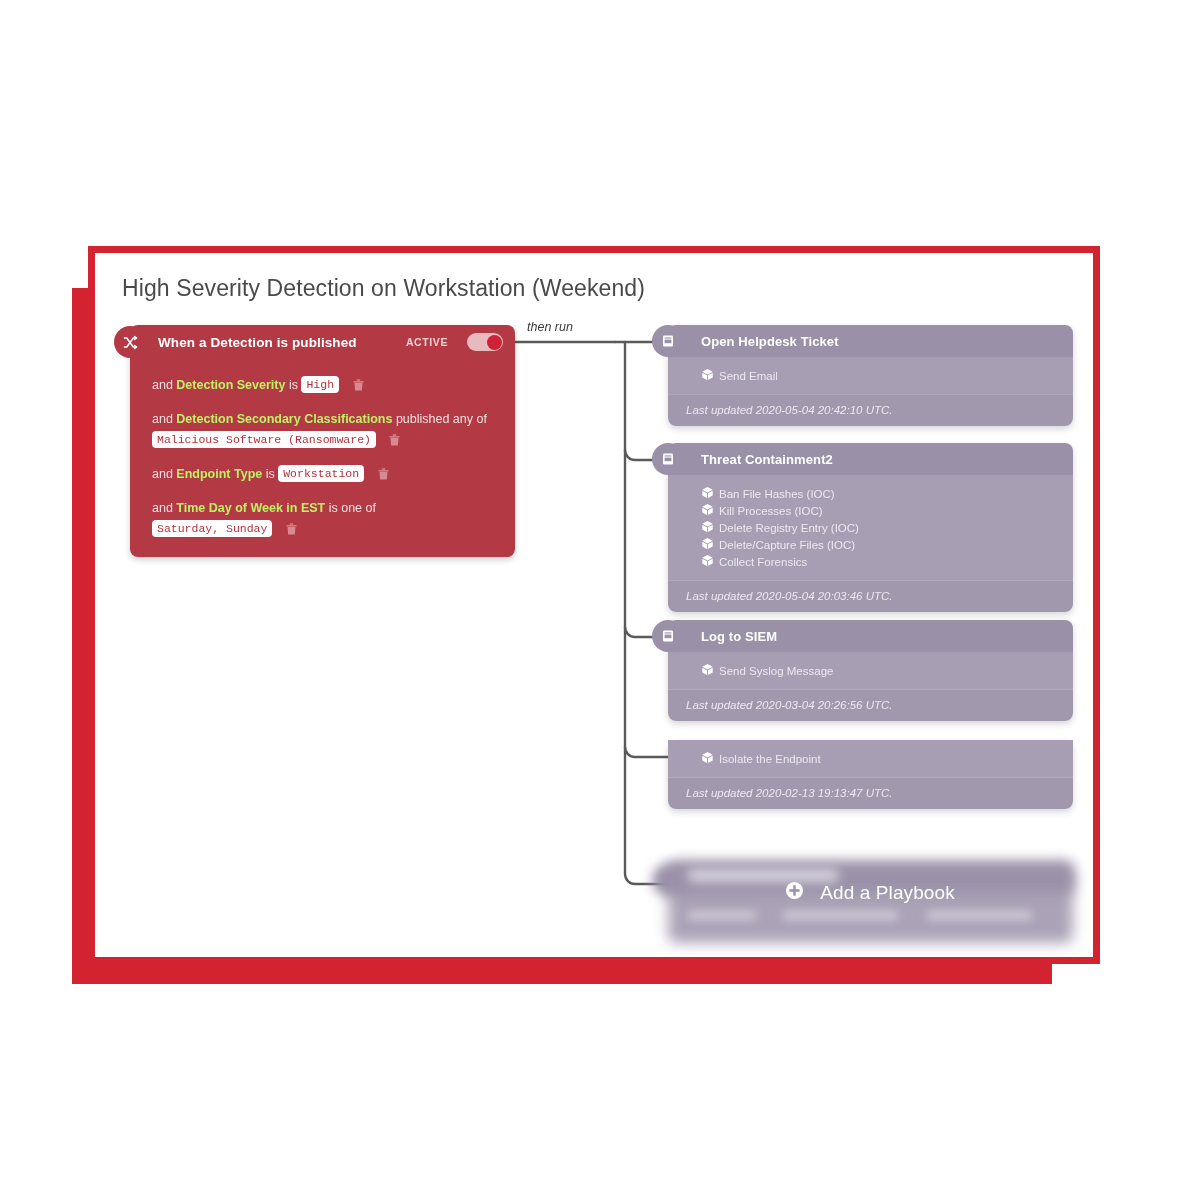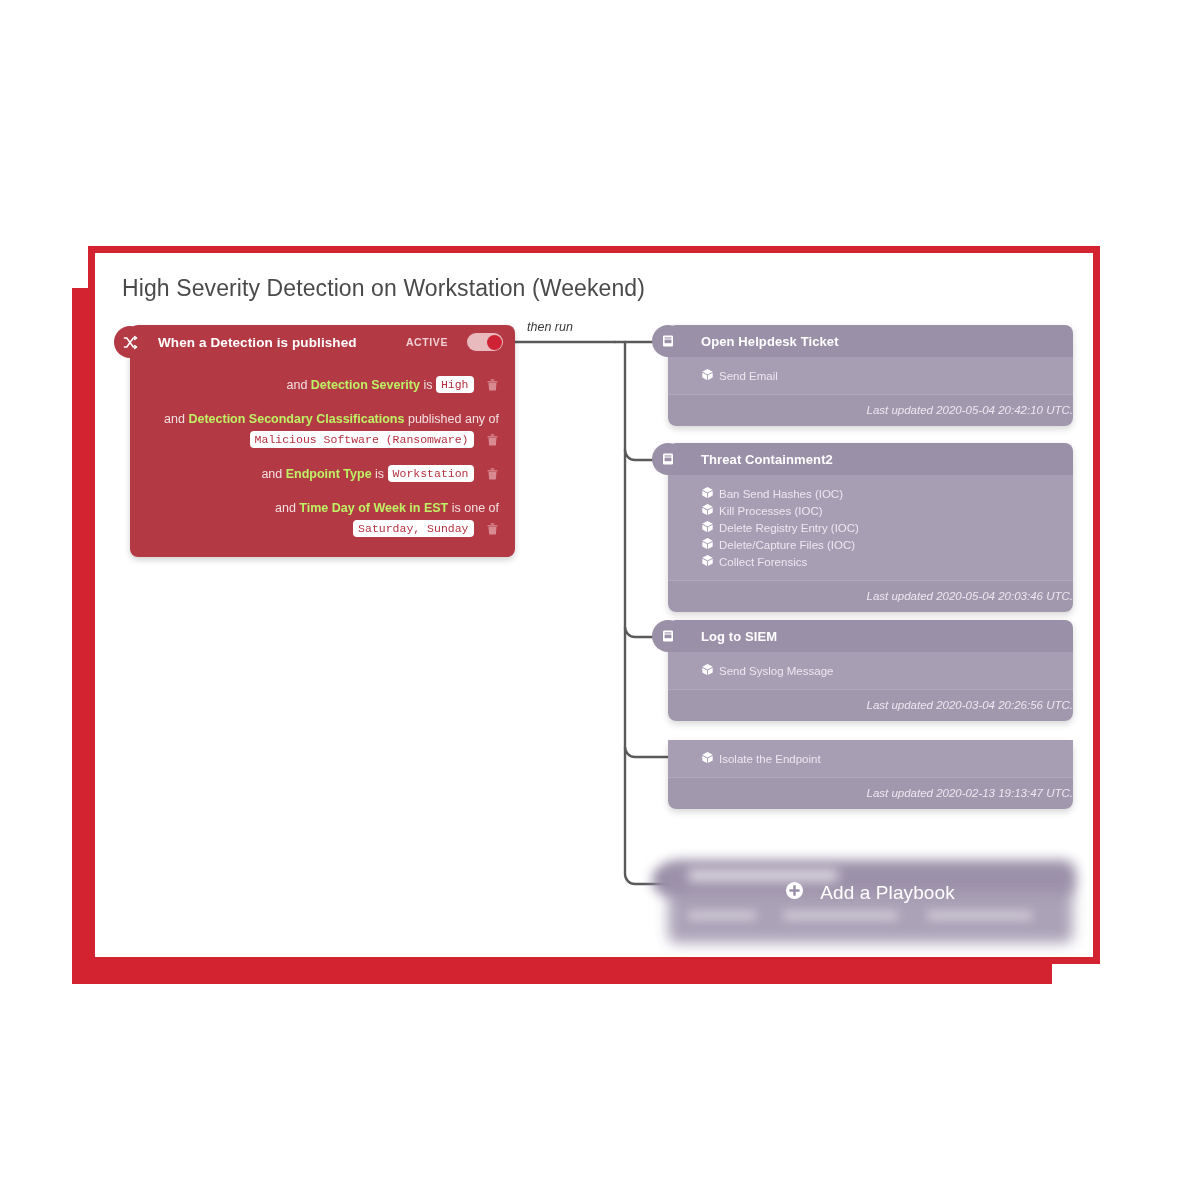--- a/index.html
+++ b/index.html
@@ -3,21 +3,21 @@
 <meta charset="utf-8">
 <style>
   * { box-sizing: border-box; margin: 0; padding: 0; }
   html, body {
     width: 1200px; height: 1200px;
     background: #ffffff;
     font-family: "Liberation Sans", sans-serif;
     overflow: hidden;
   }
 
-  #stage { position: relative; width: 1200px; height: 1200px; text-align: right; }
+  #stage { position: relative; width: 1200px; height: 1200px; }
 
   
   .red-offset {
     position: absolute;
     left: 72px; top: 288px;
     width: 980px; height: 696px;
     background: #d32230;
   }
   .red-frame {
     position: absolute;
@@ -434,21 +434,21 @@
       </div>
       <div class="pb-body">
         <div class="pb-action">
           <span>
             <svg width="13" height="13" viewBox="0 0 14 14" fill="#ffffff">
                 <path d="M7 1 L12.6 4 L7 7 L1.4 4 Z"></path>
                 <path d="M1.4 5 L6.5 7.7 V13 L1.4 10.3 Z"></path>
                 <path d="M12.6 5 L7.5 7.7 V13 L12.6 10.3 Z"></path>
               </svg>
           </span>
-          <span class="pb-action-label">Ban Send Hashes (IOC)</span>
+          <span class="pb-action-label">Ban File Hashes (IOC)</span>
         </div>
         <div class="pb-action">
           <span>
             <svg width="13" height="13" viewBox="0 0 14 14" fill="#ffffff">
                 <path d="M7 1 L12.6 4 L7 7 L1.4 4 Z"></path>
                 <path d="M1.4 5 L6.5 7.7 V13 L1.4 10.3 Z"></path>
                 <path d="M12.6 5 L7.5 7.7 V13 L12.6 10.3 Z"></path>
               </svg>
           </span>
           <span class="pb-action-label">Kill Processes (IOC)</span>

